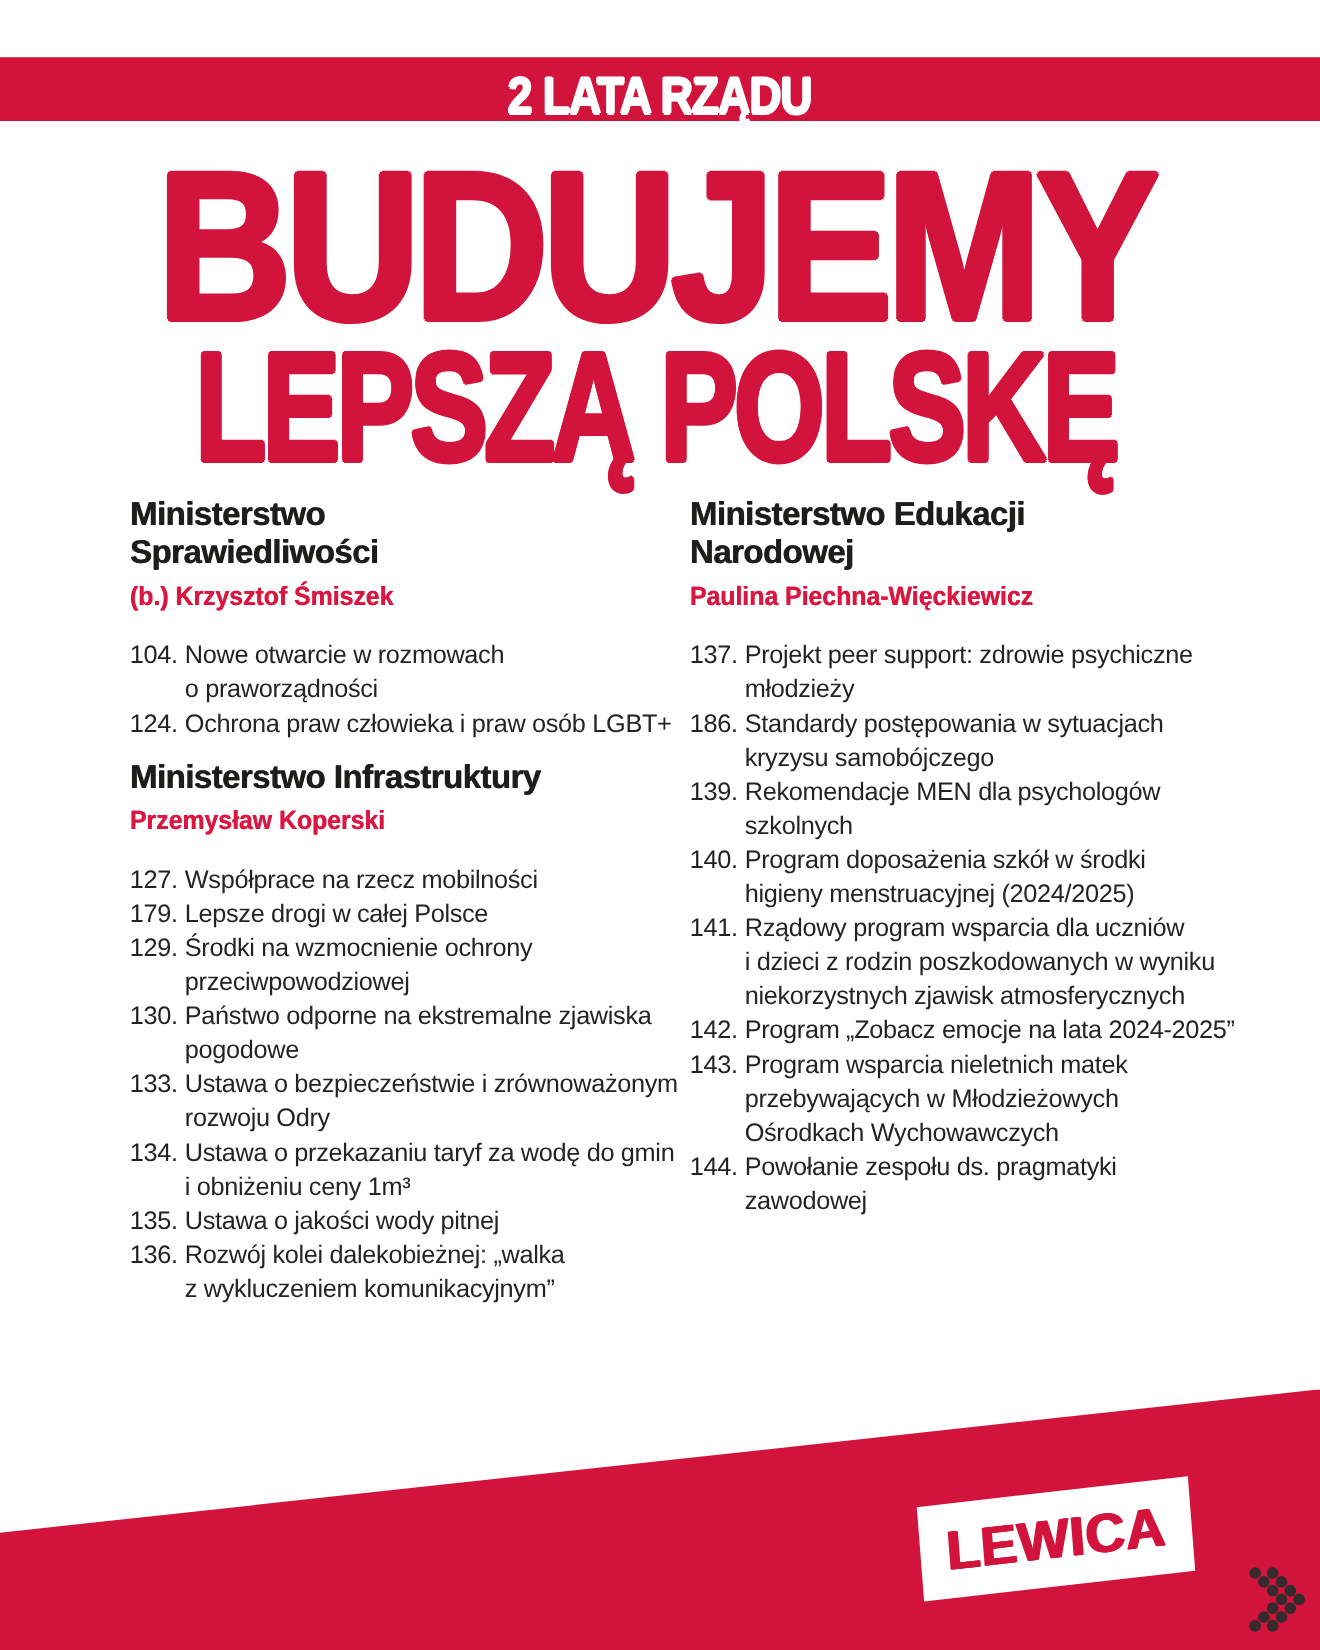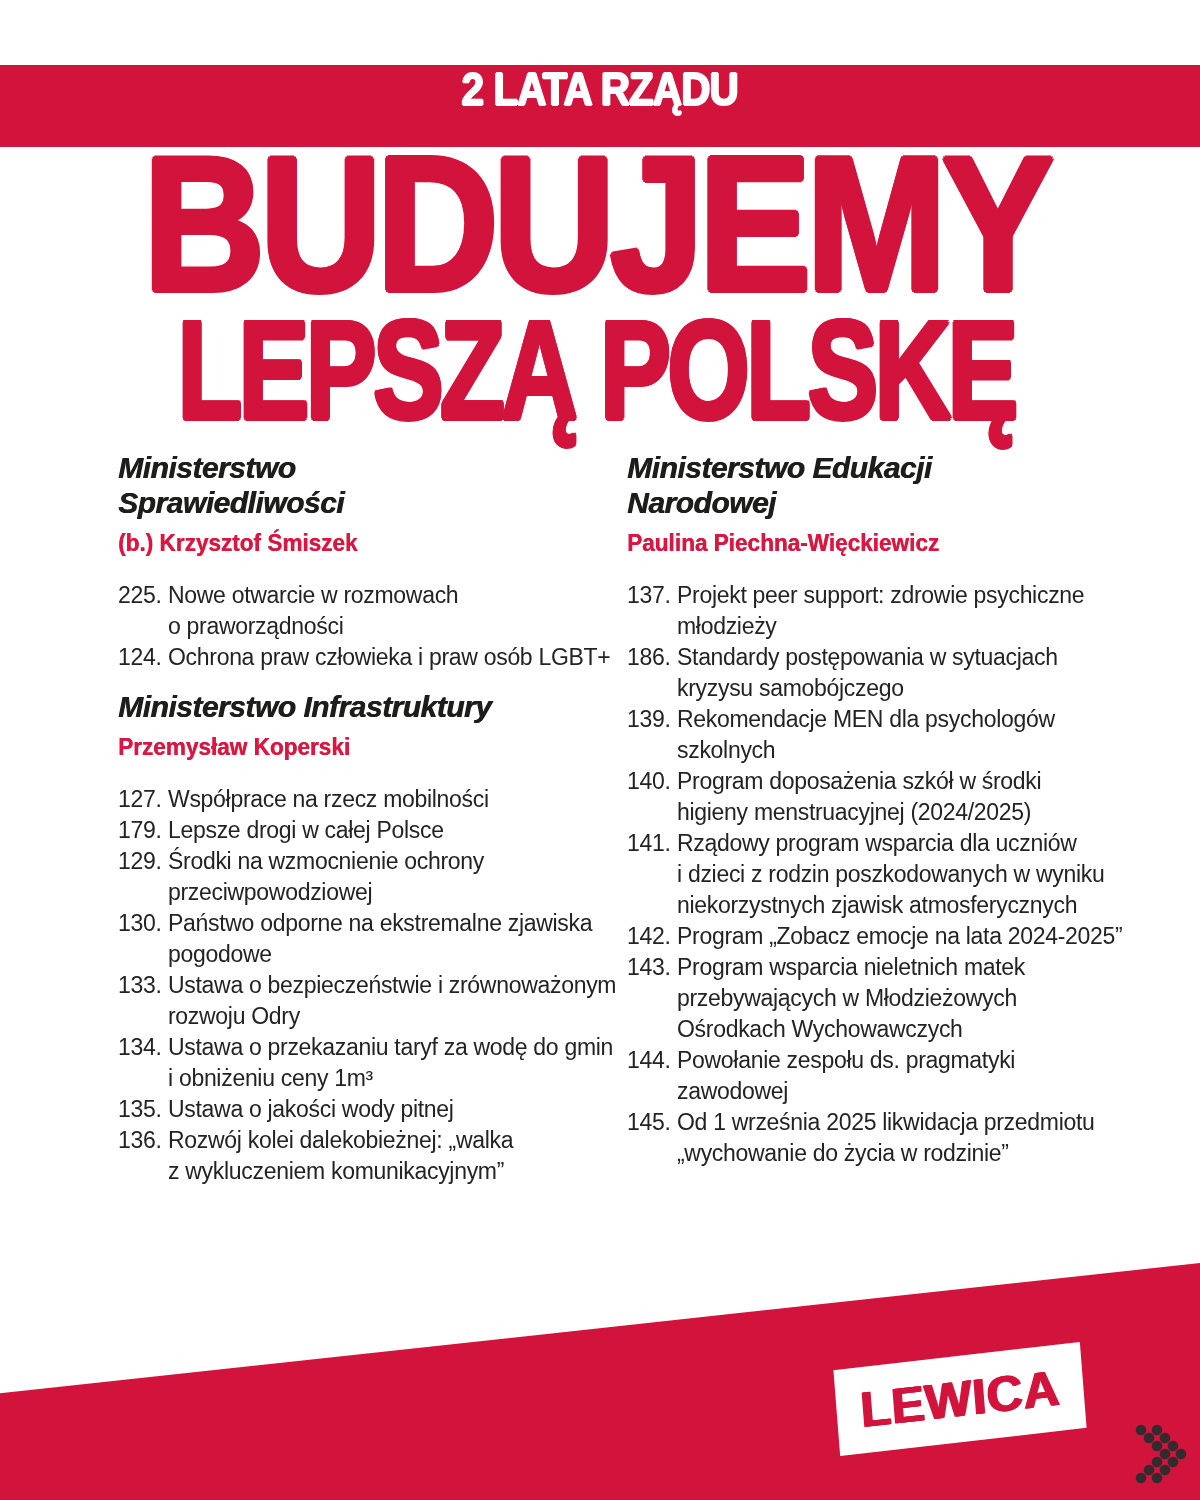--- a/index.html
+++ b/index.html
@@ -14,23 +14,23 @@
   *{margin:0;padding:0;box-sizing:border-box;}
   html,body{background:#fff;}
   body{
     width:1200px;height:1500px;position:relative;overflow:hidden;
     font-family:"Liberation Sans","DejaVu Sans",sans-serif;
   }
   .page{position:absolute;inset:0;background:var(--white);}
 
   
   .top-band{
-    position:absolute;left:0;top:65px;width:1200px;height:82px;
+    position:absolute;left:0;top:52px;width:1200px;height:58px;
     background:var(--brand-red);
-    display:flex;align-items:flex-start;justify-content:center;
+    display:flex;align-items:flex-end;justify-content:center;
   }
   .top-band .band-text{
     color:#fff;font-weight:700;font-size:47px;line-height:1;white-space:nowrap;
     transform:scaleX(0.86);letter-spacing:-1px;
     text-shadow:1.2px 0 0 currentColor,-1.2px 0 0 currentColor,0 1.2px 0 currentColor,0 -1.2px 0 currentColor;
   }
 
   
   .big-title{position:absolute;left:0;top:128px;width:1192px;text-align:center;color:var(--brand-red);font-weight:700;}
   .t1{
@@ -48,21 +48,20 @@
 
   
   .columns{position:absolute;left:118px;top:450px;width:1032px;display:flex;align-items:flex-start;}
   .col{width:509px;flex:none;}
   .col.right{width:523px;}
   .section{margin-bottom:16px;}
   .sec-title{
     font-size:30px;line-height:35px;font-weight:700;color:var(--text-dark);
     letter-spacing:-0.5px;margin-bottom:10px;
     text-shadow:0.6px 0 0 currentColor;
-    font-style:italic;
   }
   .minister{
     font-size:24px;line-height:26px;font-weight:700;color:var(--name-red);
     margin-bottom:24px;transform:scaleX(0.94);transform-origin:left center;white-space:nowrap;
     text-shadow:0.5px 0 0 currentColor;
   }
   .items{}
   .item{
     display:grid;grid-template-columns:50px auto;
     font-size:23px;line-height:31px;color:var(--list-text);letter-spacing:-0.3px;
@@ -102,21 +101,21 @@
     <span class="t2">LEPSZĄ POLSKĘ</span>
   </div>
 
   <div class="columns">
     <div class="col left">
         <div class="section">
           <h2 class="sec-title">Ministerstwo<br>Sprawiedliwości</h2>
           <div class="minister">(b.) Krzysztof Śmiszek</div>
           <div class="items">
             <div class="item">
-              <span class="num">225.</span>
+              <span class="num">104.</span>
               <span class="txt">Nowe otwarcie w rozmowach<br>o praworządności</span>
             </div>
             <div class="item">
               <span class="num">124.</span>
               <span class="txt">Ochrona praw człowieka i praw osób LGBT+</span>
             </div>
           </div>
         </div>
         <div class="section">
           <h2 class="sec-title">Ministerstwo Infrastruktury</h2>
@@ -186,24 +185,20 @@
               <span class="num">142.</span>
               <span class="txt">Program „Zobacz emocje na lata 2024-2025”</span>
             </div>
             <div class="item">
               <span class="num">143.</span>
               <span class="txt">Program wsparcia nieletnich matek<br>przebywających w Młodzieżowych<br>Ośrodkach Wychowawczych</span>
             </div>
             <div class="item">
               <span class="num">144.</span>
               <span class="txt">Powołanie zespołu ds. pragmatyki<br>zawodowej</span>
-            </div>
-            <div class="item">
-              <span class="num">145.</span>
-              <span class="txt">Od 1 września 2025 likwidacja przedmiotu<br>„wychowanie do życia w rodzinie”</span>
             </div>
           </div>
         </div>
       </div>
   </div>
 
   <div class="diag"></div>
 
   <div class="logo">
     <span class="logo-text">LEWICA</span>

